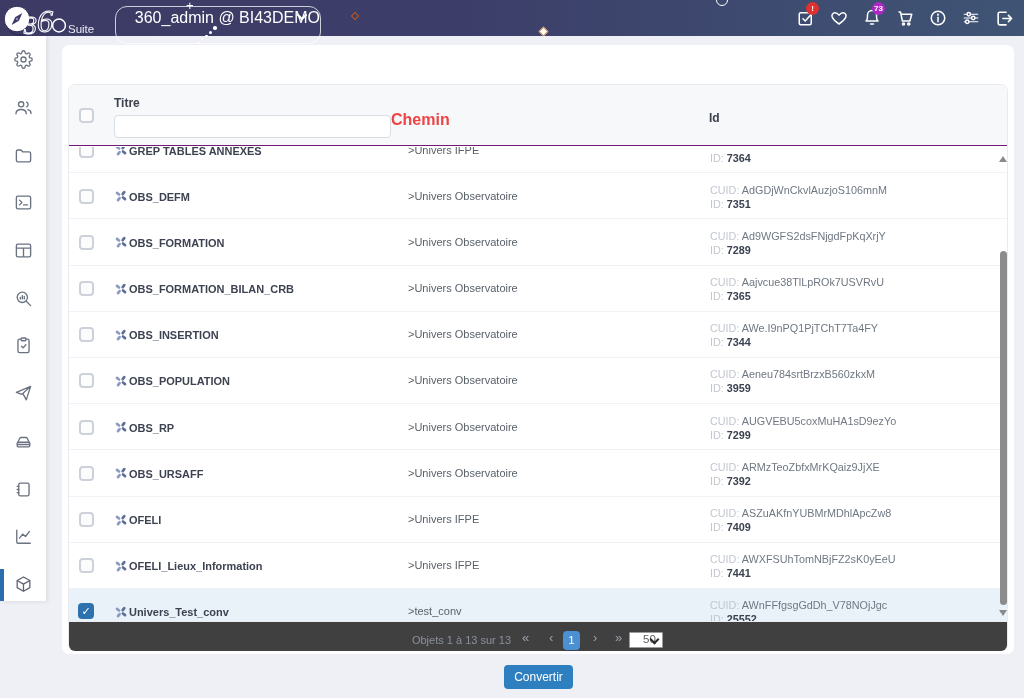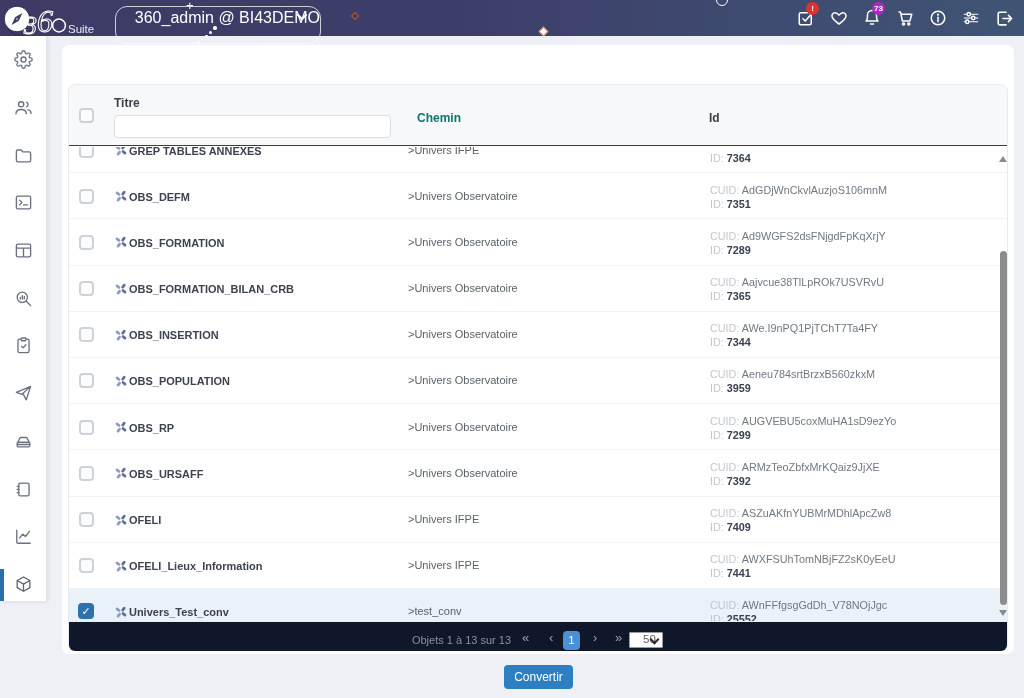--- a/index.html
+++ b/index.html
@@ -39,38 +39,38 @@
 
 .card { position:absolute; left:62px; top:45px; width:952px; height:609px; background:#fff; border-radius:7px; }
 .heading { position:absolute; left:5px; top:10px; font-size:13.3px; font-weight:bold; color:#454b59; letter-spacing:.1px; }
 .tbl { position:absolute; left:6px; top:39px; width:940px; height:567px; border:1px solid #e9eaef; border-radius:7px; background:#fff; }
 
 .thead { position:absolute; left:0; top:0; width:938px; height:61px; background:#f7f8fa; border-radius:6px 6px 0 0; border-bottom:1px solid #701a75; }
 .th-check { position:absolute; left:10px; top:23px; }
 .cb { width:15px; height:15px; border:2px solid #cdd2da; border-radius:4px; background:#fcfcfd; }
 .th-titre { position:absolute; left:45px; top:11px; font-size:12px; font-weight:bold; color:#3c414d; }
 .th-input { position:absolute; left:45px; top:30px; width:277px; height:23px; border:1px solid #d9dde4; border-radius:4px; background:#fff; }
-.th-chemin { position:absolute; left:348px; top:26px; font-size:12px; font-weight:bold; color:#0f766e; }
+.th-chemin { position:absolute; left:322px; top:26px; font-size:16px; font-weight:bold; color:#ef4444; }
 .th-id { position:absolute; left:640px; top:26px; font-size:12px; font-weight:bold; color:#3c414d; }
 
 .viewport { position:absolute; left:0; top:62px; width:938px; height:474px; overflow:hidden; }
 .rows { position:relative; margin-top:-20px; }
 .row { position:relative; height:46.2px; border-bottom:1px solid #f1f2f5; }
 .row.hl { background:#e9f1f9; }
 .row .rcb { position:absolute; left:10px; top:15.5px; }
 .rcb.checked { width:16px; height:16px; border:0; border-radius:4px; background:#2d72ad; color:#fff; text-align:center; line-height:16px; font-size:11px; margin-left:-1px; margin-top:-1px; }
 .row .ricon { position:absolute; left:45px; top:16px; }
 .row .rtitle { position:absolute; left:60px; top:16.5px; font-size:11.8px; font-weight:bold; color:#3d4251; transform:scaleX(.93); transform-origin:left center; }
 .row .rpath { position:absolute; left:339px; top:16.5px; font-size:11px; color:#596169; }
 .row .rid { position:absolute; left:641px; top:9.5px; font-size:10.8px; line-height:14px; }
 .lab { color:#c2c7cf; }
 .cuidv { color:#6f7882; }
 .idv { color:#3a4150; font-weight:bold; }
 
-.pager { position:absolute; left:0; top:536px; width:938px; height:30px; background:#0f172a; border-top:1px solid #ededf1; border-radius:0 0 6px 6px; font-size:12.5px; color:#8a919c; }
+.pager { position:absolute; left:0; top:536px; width:938px; height:30px; background:#404040; border-top:1px solid #ededf1; border-radius:0 0 6px 6px; font-size:12.5px; color:#8a919c; }
 .pager .objets { position:absolute; right:496px; top:12px; font-size:11px; }
 .pg { position:absolute; top:8px; color:#9aa1ab; font-size:13px; }
 .pg1 { position:absolute; left:494px; top:9px; width:17px; height:19px; background:#4a90d2; border-radius:4px; color:#fff; text-align:center; line-height:19px; font-size:11.5px; }
 .sel { position:absolute; left:560px; top:10px; width:34px; height:16px; border:1.5px solid #9b9b9b; border-radius:1px; background:#fff; color:#5f5f5f; font-size:11.5px; line-height:13px; padding-left:13px; }
 .sel::after { content:""; position:absolute; right:4px; top:2.5px; width:5px; height:5px; border-right:2.2px solid #2b2b2b; border-bottom:2.2px solid #2b2b2b; transform:rotate(45deg); }
 
 
 .sbar-up { position:absolute; left:930px; top:71px; width:0; height:0; border-left:4px solid transparent; border-right:4px solid transparent; border-bottom:6px solid #8a8a8a; }
 .sbar-thumb { position:absolute; left:931px; top:166px; width:7px; height:354px; background:#8c8c8c; border-radius:4px; }
 .sbar-down { position:absolute; left:930px; top:525px; width:0; height:0; border-left:4px solid transparent; border-right:4px solid transparent; border-top:6px solid #8a8a8a; }

